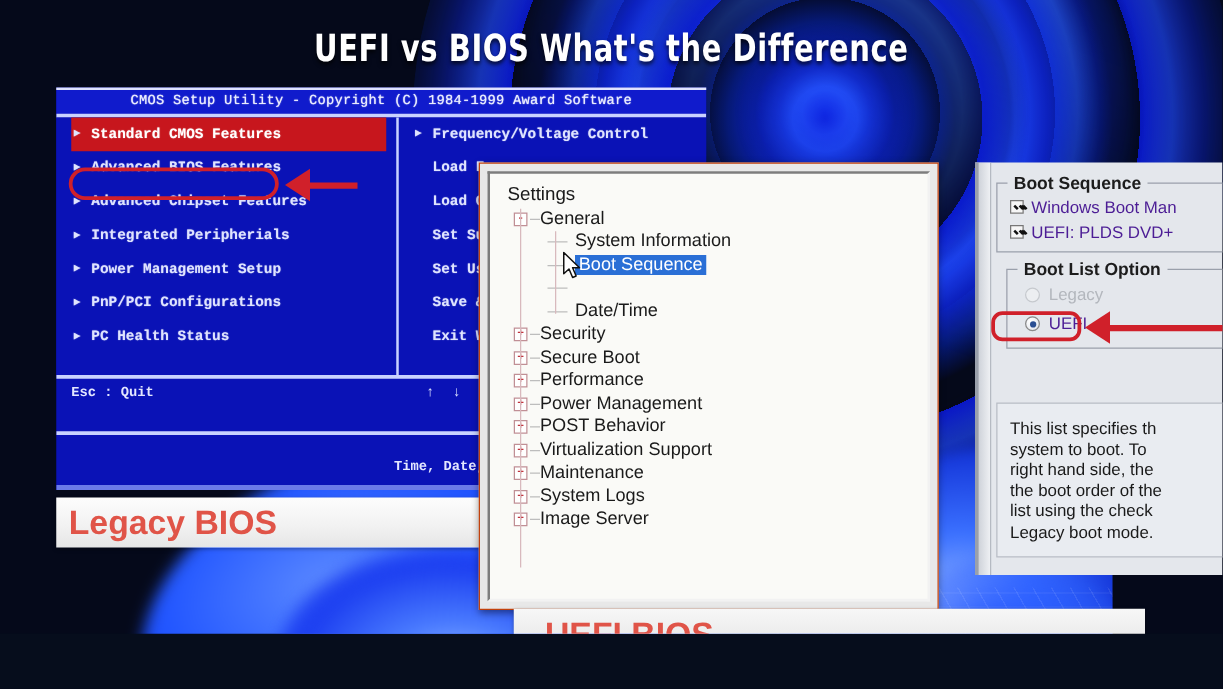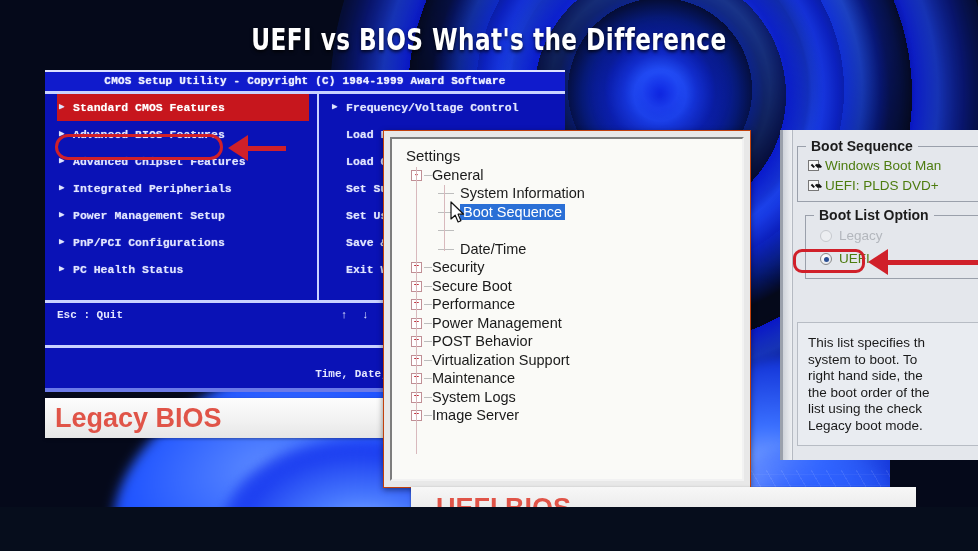--- a/index.html
+++ b/index.html
@@ -72,21 +72,21 @@
 
   
   .bios{
     position:absolute;left:45px;top:70px;width:520px;height:320px;
     background:#0a12b6;border-top:2px solid #dfe3ff;
     overflow:hidden;
   }
   .bios-title{
     height:19px;line-height:19px;text-align:center;color:#e9ecff;
     font-family:"Liberation Mono","DejaVu Sans Mono",monospace;
-    font-size:11px;font-weight:bold;letter-spacing:.2px;
+    font-size:11px;font-weight:normal;letter-spacing:.2px;
     background:#101bcc;
     text-shadow:0 0 1px #fff;
   }
   .bios-sep{height:3px;background:#c9d2ff;margin:0;}
   .bios-body{position:relative;height:206px;background:#0a12b6;}
   .bios-col{position:absolute;top:0;}
   .bios-col.left{left:12px;width:252px;}
   .bios-col.right{left:285px;width:230px;}
   .vline{position:absolute;left:272px;top:0;width:2px;height:206px;background:#c9d2ff;}
   .bios-item{
@@ -188,21 +188,21 @@
     background:linear-gradient(90deg,#cfd3da,#eef0f3);border-right:1px solid #b5bac2;}
   .fieldset{
     position:absolute;box-sizing:border-box;border:1px solid #9aa0ab;background:#e4e7ec;
   }
   .fs-legend{
     position:absolute;top:-9px;left:8px;background:#e4e7ec;padding:0 5px;
     font-size:14px;font-weight:bold;color:#1c1c1c;white-space:nowrap;
   }
   #fs-bootseq{left:14px;top:146px;width:200px;height:54px;}
   .bp-row{
-    position:absolute;left:10px;font-size:13.5px;color:#4d7c0f;white-space:nowrap;
+    position:absolute;left:10px;font-size:13.5px;color:#4c1d95;white-space:nowrap;
     height:17px;line-height:17px;
   }
   .cbx{
     display:inline-block;width:11px;height:11px;border:1px solid #777;background:#f6f6f6;
     box-sizing:border-box;vertical-align:-1px;margin-right:6px;position:relative;
   }
   .cbx.on::after{
     content:"";position:absolute;left:2px;top:4px;width:4px;height:1.5px;
     background:#111;transform:rotate(45deg);
     box-shadow:3px -3px 0 0 #111,4px -4px 0 0 #111,5px -5px 0 0 #111;

